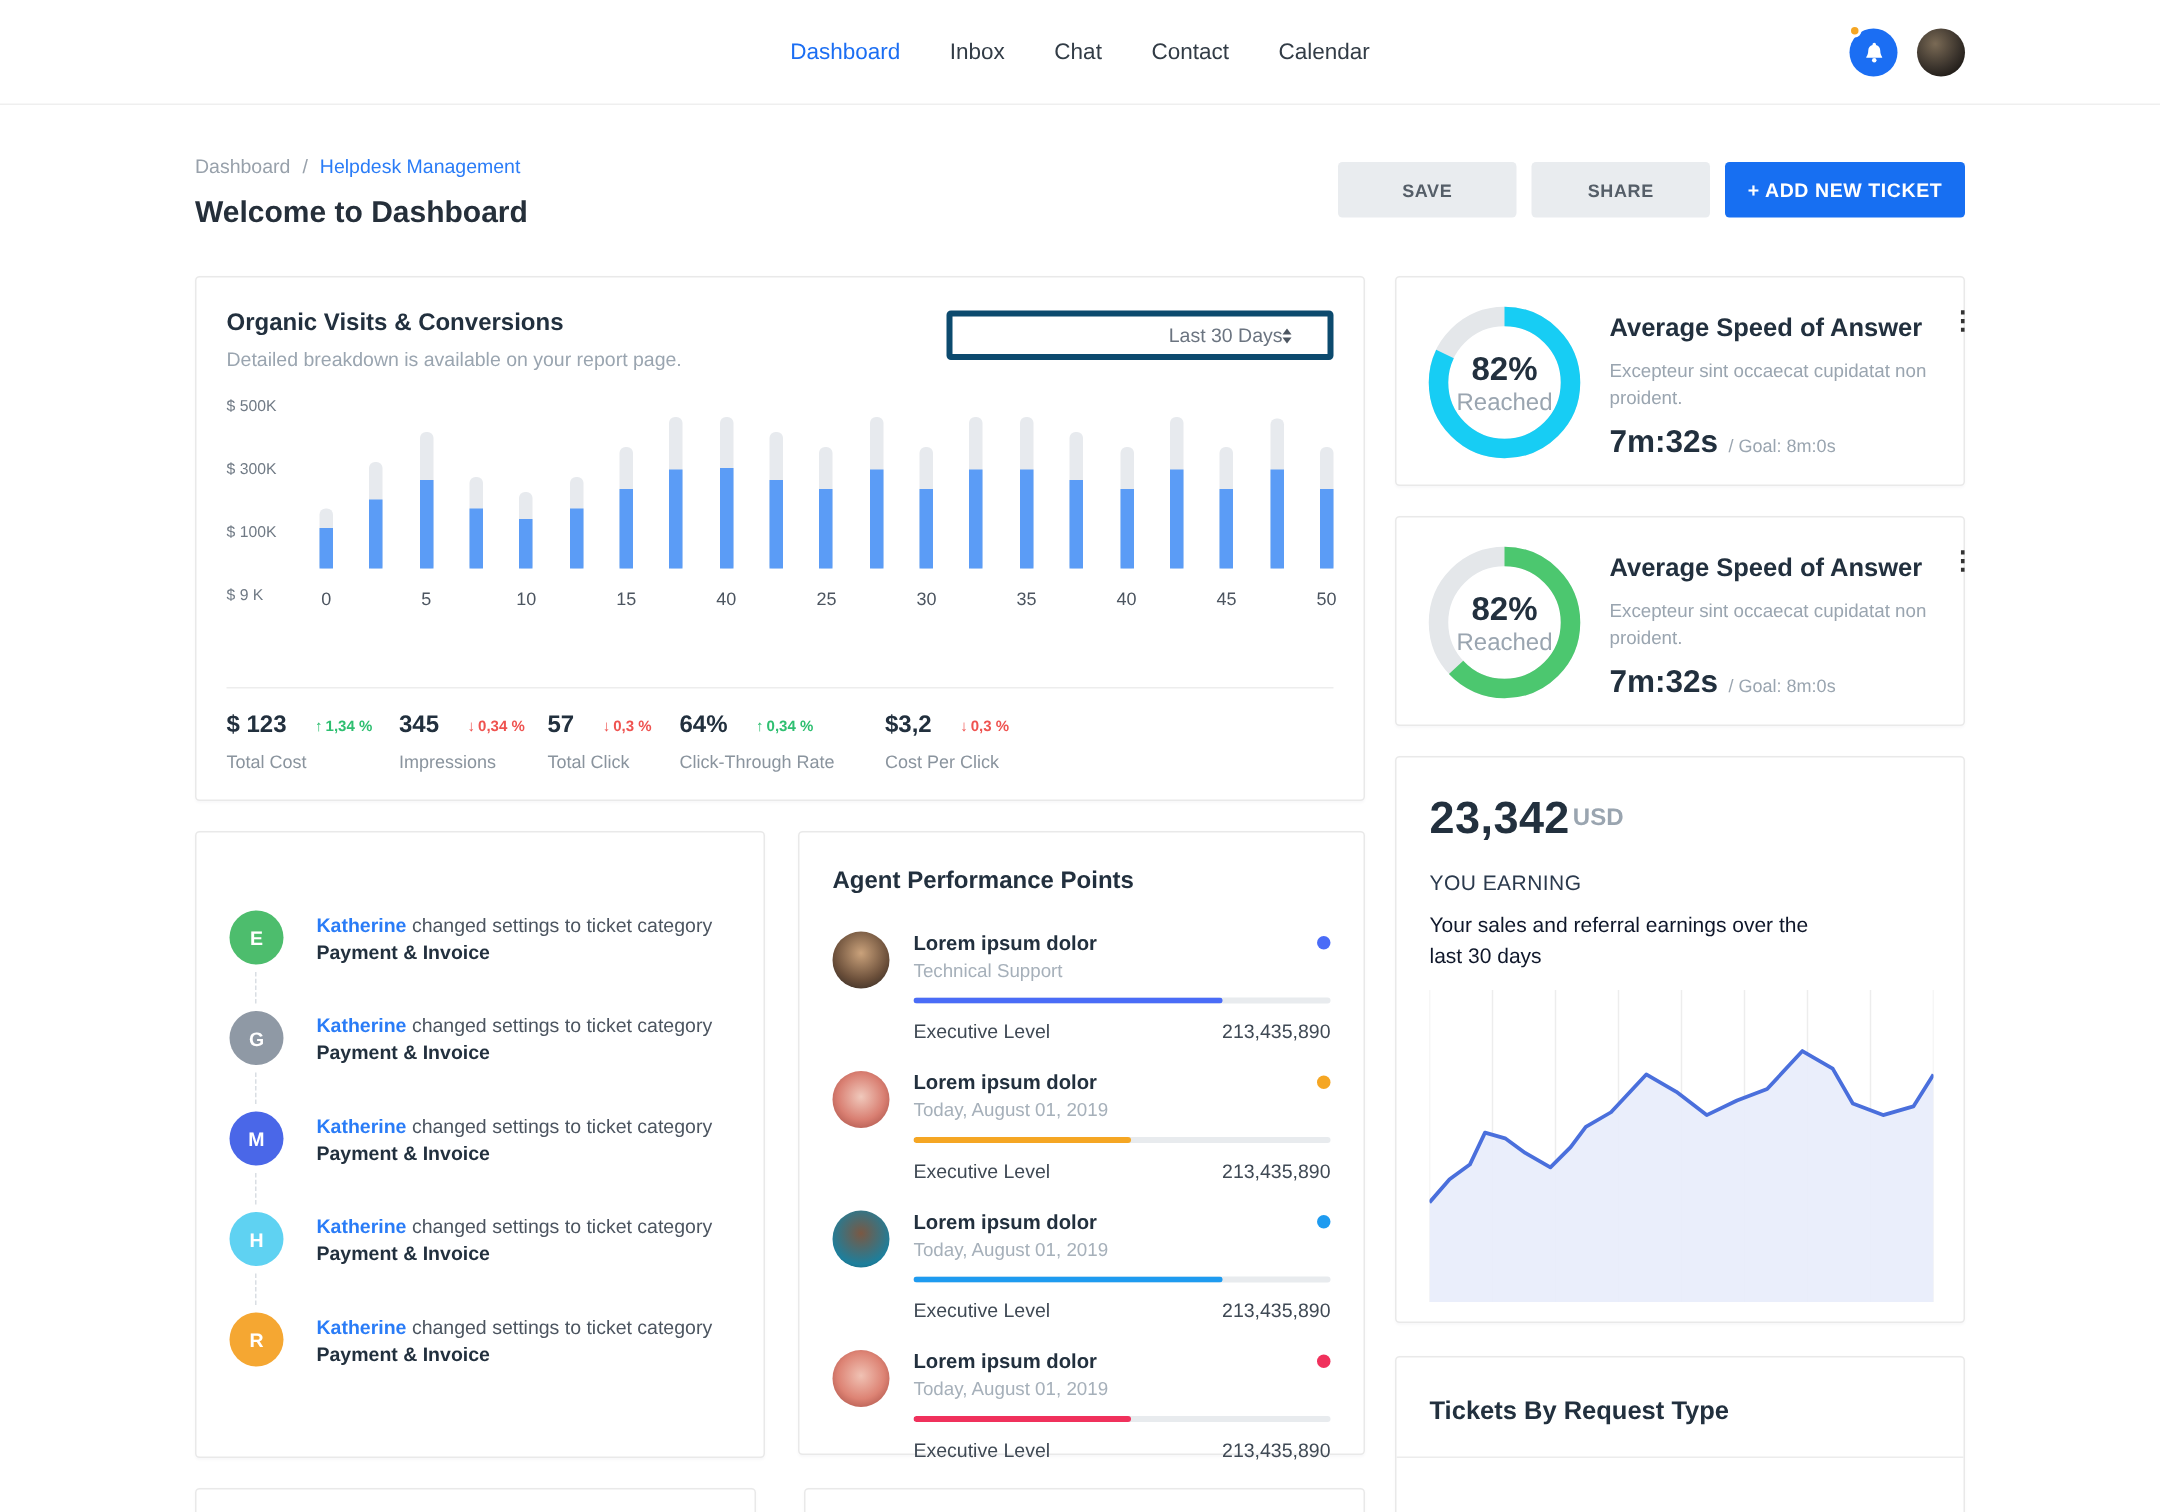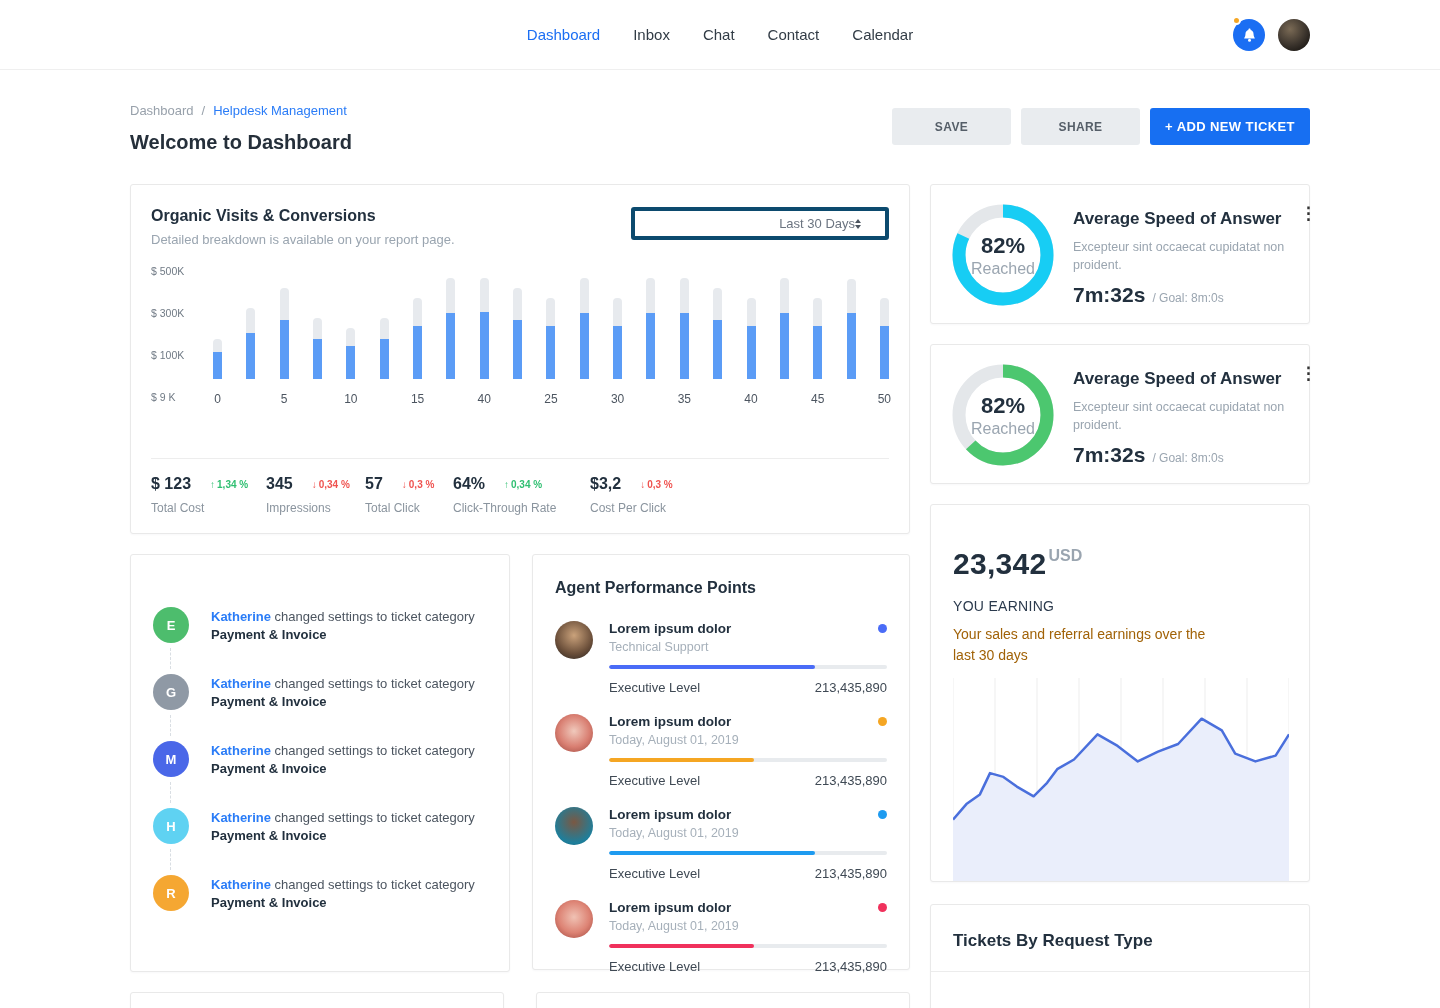--- a/index.html
+++ b/index.html
@@ -110,25 +110,25 @@
   .donut-sub { font-size:16px; color:#9aa5b0; margin-top:1px; }
   .speed-body { flex:1; margin-left:18px; position:relative; }
   .kebab { position:absolute; right:-2px; top:2px; font-size:17px; font-weight:700; color:#333; cursor:pointer; line-height:1; }
   .speed-title { font-size:17px; font-weight:700; color:#22303e; margin-top:6px; }
   .speed-desc { font-size:12.5px; color:#9aa5b0; margin-top:9px; line-height:1.45; width:242px; }
   .speed-time-row { margin-top:9px; display:flex; align-items:baseline; gap:7px; }
   .speed-time { font-size:21px; font-weight:700; color:#22303e; }
   .speed-goal { font-size:12px; color:#9aa5b0; }
 
   .earn-card { height:378px; padding:24px 22px 0; overflow:hidden; }
-  .earn-amount-row { display:flex; align-items:flex-start;margin-top:18px; }
+  .earn-amount-row { display:flex; align-items:center; }
   .earn-amount { font-size:30px; font-weight:700; color:#22303e; letter-spacing:0.3px; }
   .earn-cur { font-size:16px; font-weight:700; color:#9aa5b0; margin-left:2px; }
   .earn-label { margin-top:17px; font-size:14px; color:#2b3a4d; letter-spacing:0.3px; }
-  .earn-desc { margin-top:10px; font-size:14px; color:#a16207; line-height:1.5; width:264px; }
+  .earn-desc { margin-top:10px; font-size:14px; color:#0f172a; line-height:1.5; width:264px; }
   .earn-chart { margin-top:12px; display:block; }
 
   .tickets-card { height:260px; }
   .tk-head { padding:26px 22px 20px; font-size:17px; font-weight:700; color:#22303e;
     border-bottom:1px solid #ececec; }
   .tk-body { position:relative; height:180px; }
 
   .bottom-row { display:flex; gap:32px; margin-top:20px; }
   .stub-card { width:380px; height:80px; }
 </style>

